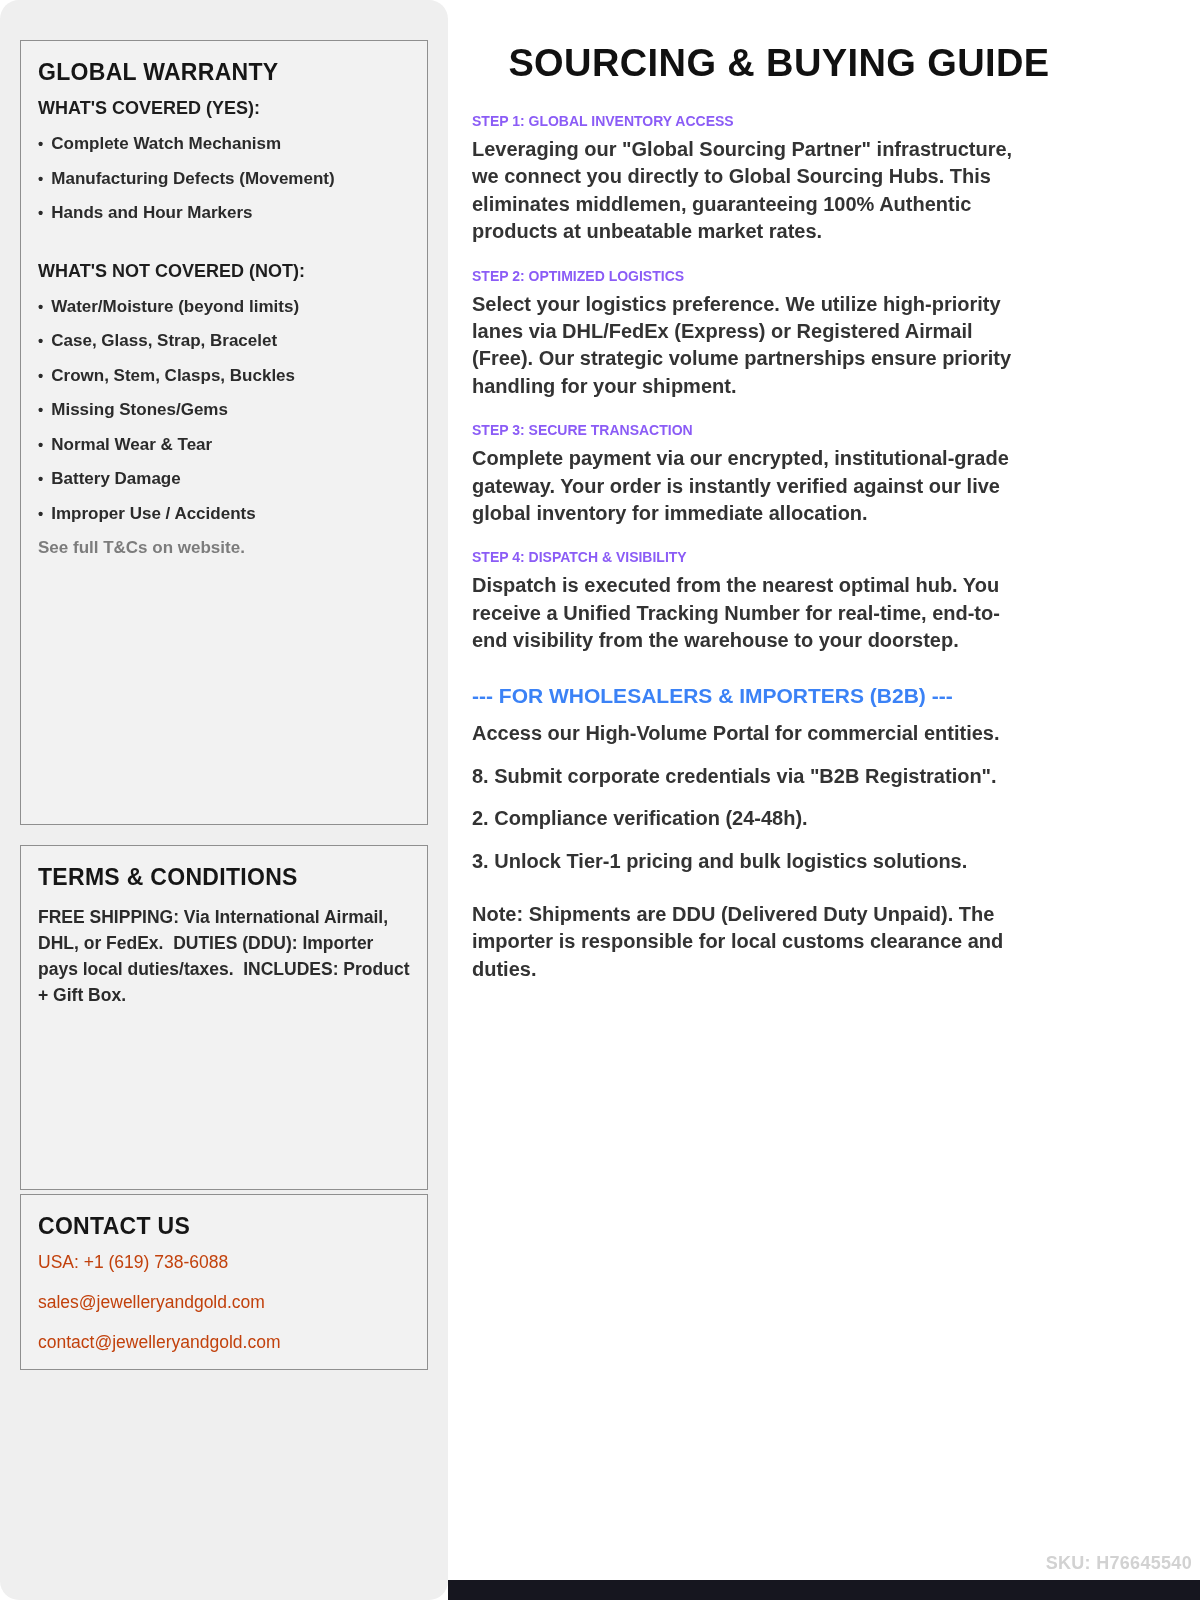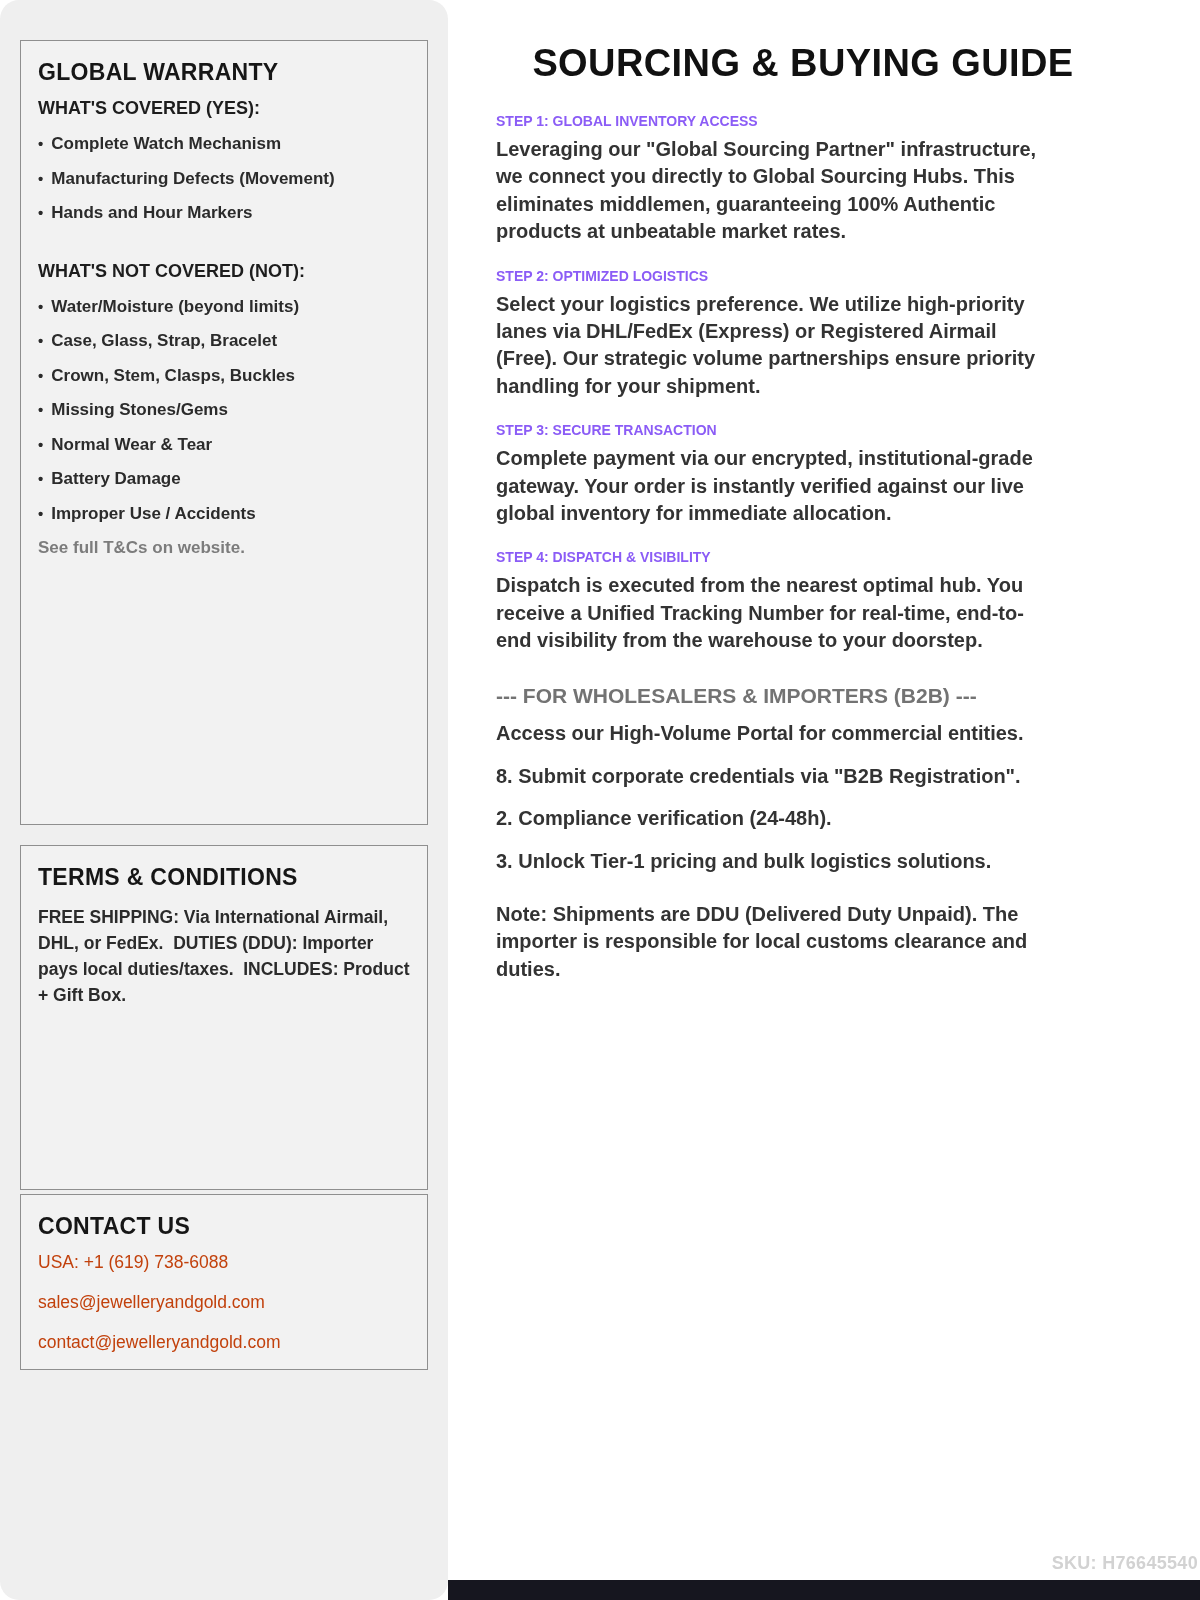--- a/index.html
+++ b/index.html
@@ -79,21 +79,21 @@
     margin-top: 19px;
   }
   .contact-line.first { margin-top: 12px; }
 
   
   .main {
     position: absolute;
     left: 448px; top: 0;
     width: 752px; height: 1600px;
     background: #ffffff;
-    padding: 42px 90px 0 48px;
+    padding: 42px 90px 0 24px;
   }
   .main-title {
     font-size: 38px;
     font-weight: 800;
     color: #111111;
     text-align: center;
     letter-spacing: 0.4px;
     margin-bottom: 28px;
     width: 614px;
   }
@@ -106,29 +106,29 @@
   }
   .step-body, .b2b-para {
     font-size: 20px;
     font-weight: 600;
     line-height: 1.37;
     color: #333333;
   }
   .b2b-heading {
     font-size: 21px;
     font-weight: 800;
-    color: #737373;
+    color: #3b82f6;
     margin: 30px 0 12px 0;
   }
   .b2b-para { width: 560px; margin-bottom: 15px; }
   .b2b-note { margin-top: 26px; }
 
   .sku {
     position: absolute;
-    right: 2px;
+    right: 8px;
     bottom: 26px;
     font-size: 18px;
     font-weight: 700;
     color: #d2d2d2;
     letter-spacing: 0.3px;
   }
   .bottom-bar {
     position: absolute;
     left: 448px;
     right: 0;

